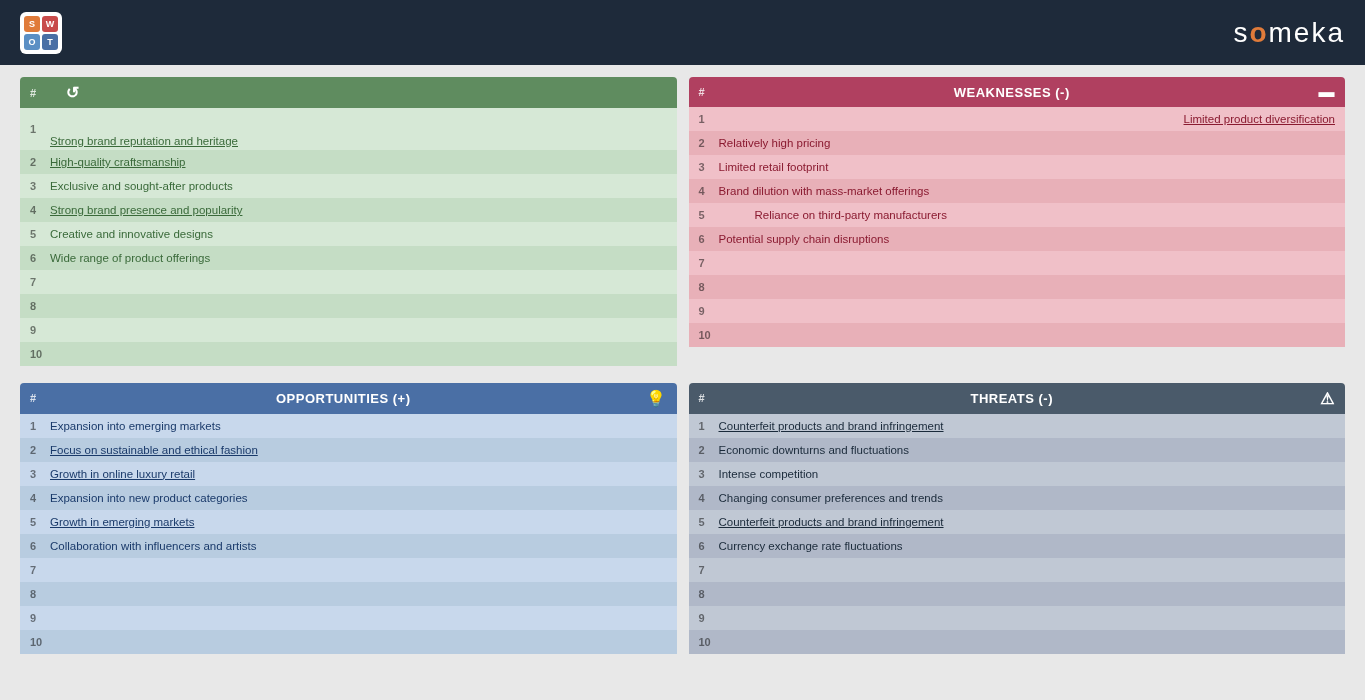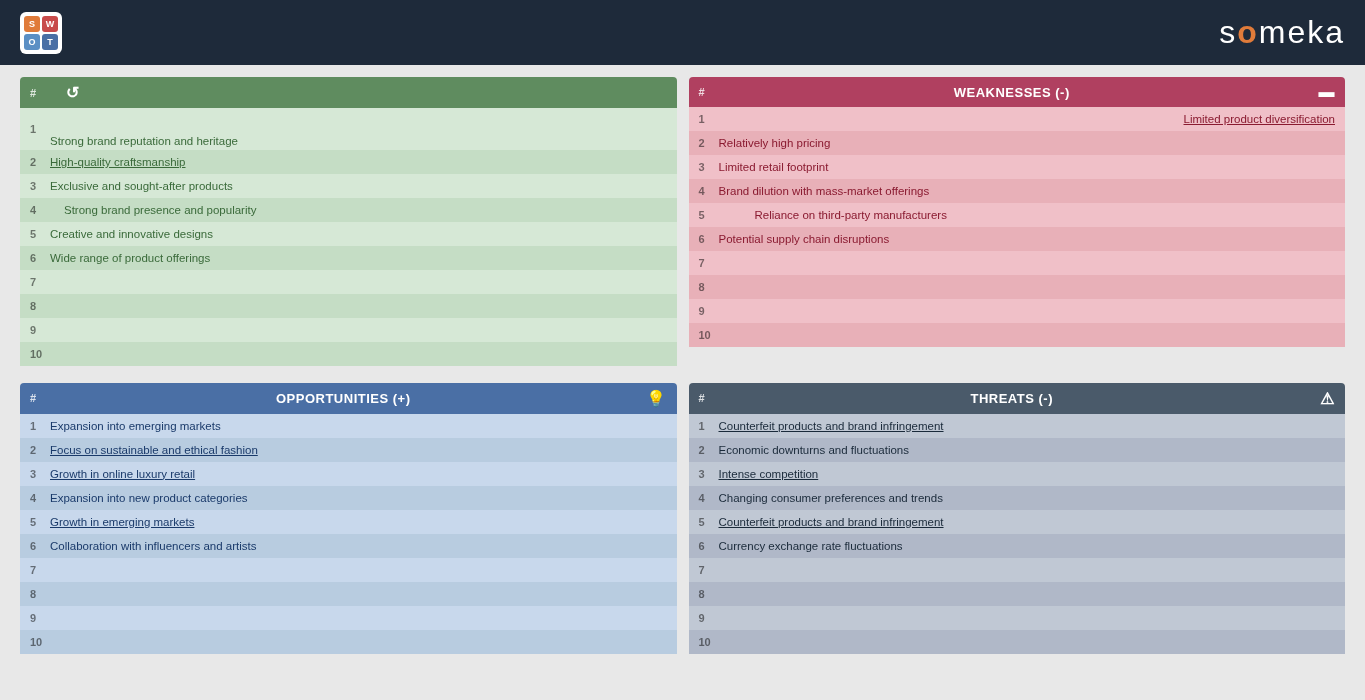--- a/index.html
+++ b/index.html
@@ -66,21 +66,21 @@
       text-transform: uppercase;
     }
     .header-title {
       color: #ffffff;
       font-size: 22px;
       font-weight: bold;
       letter-spacing: 1px;
     }
     .someka-logo {
       color: #ffffff;
-      font-size: 32px;
+      font-size: 28px;
       font-weight: 300;
       letter-spacing: 2px;
     }
     .someka-logo span {
       color: #e07b3a;
       font-weight: bold;
     }
 
     
     .main-content {
@@ -189,33 +189,33 @@
 <div class="main-content">
 
   <div class="quadrant strengths">
     <div class="quadrant-header">
       <span class="col-num">#</span>
       <span class="col-icon">↺</span>
     </div>
     <div id="strengths-rows">
         <div class="data-row row-odd">
           <span class="row-num">1</span>
-          <span class="row-content row-text" style="color: rgb(58, 106, 58);  margin-top: 24px;">Strong brand reputation and heritage</span>
+          <span class="row-content row-text" style="color: rgb(58, 106, 58); text-decoration: underline; margin-top: 24px;">Strong brand reputation and heritage</span>
         </div>
         <div class="data-row row-even">
           <span class="row-num">2</span>
           <span class="row-content row-text" style="color: rgb(58, 106, 58); text-decoration: underline;">High-quality craftsmanship</span>
         </div>
         <div class="data-row row-odd">
           <span class="row-num">3</span>
           <span class="row-content row-text" style="color: rgb(58, 106, 58); ">Exclusive and sought-after products</span>
         </div>
         <div class="data-row row-even">
           <span class="row-num">4</span>
-          <span class="row-content row-text" style="color: rgb(58, 106, 58);  margin-left: 14px;">Strong brand presence and popularity</span>
+          <span class="row-content row-text" style="color: rgb(58, 106, 58); text-decoration: underline;">Strong brand presence and popularity</span>
         </div>
         <div class="data-row row-odd">
           <span class="row-num">5</span>
           <span class="row-content row-text" style="color: rgb(58, 106, 58);">Creative and innovative designs</span>
         </div>
         <div class="data-row row-even">
           <span class="row-num">6</span>
           <span class="row-content row-text" style="color: rgb(58, 106, 58);">Wide range of product offerings</span>
         </div>
         <div class="data-row row-odd">
@@ -347,21 +347,21 @@
         <div class="data-row row-odd">
           <span class="row-num">1</span>
           <span class="row-content row-text" style="color: rgb(26, 42, 58); text-decoration: underline;">Counterfeit products and brand infringement</span>
         </div>
         <div class="data-row row-even">
           <span class="row-num">2</span>
           <span class="row-content row-text" style="color: rgb(26, 42, 58);">Economic downturns and fluctuations</span>
         </div>
         <div class="data-row row-odd">
           <span class="row-num">3</span>
-          <span class="row-content row-text" style="color: rgb(26, 42, 58); text-decoration: underline;">Intense competition</span>
+          <span class="row-content row-text" style="color: rgb(26, 42, 58);">Intense competition</span>
         </div>
         <div class="data-row row-even">
           <span class="row-num">4</span>
           <span class="row-content row-text" style="color: rgb(26, 42, 58);">Changing consumer preferences and trends</span>
         </div>
         <div class="data-row row-odd">
           <span class="row-num">5</span>
           <span class="row-content row-text" style="color: rgb(26, 42, 58); text-decoration: underline;">Counterfeit products and brand infringement</span>
         </div>
         <div class="data-row row-even">

